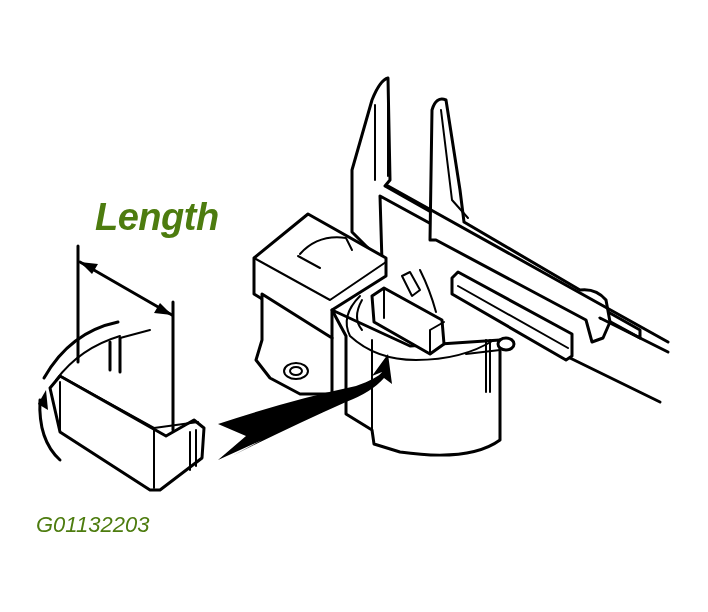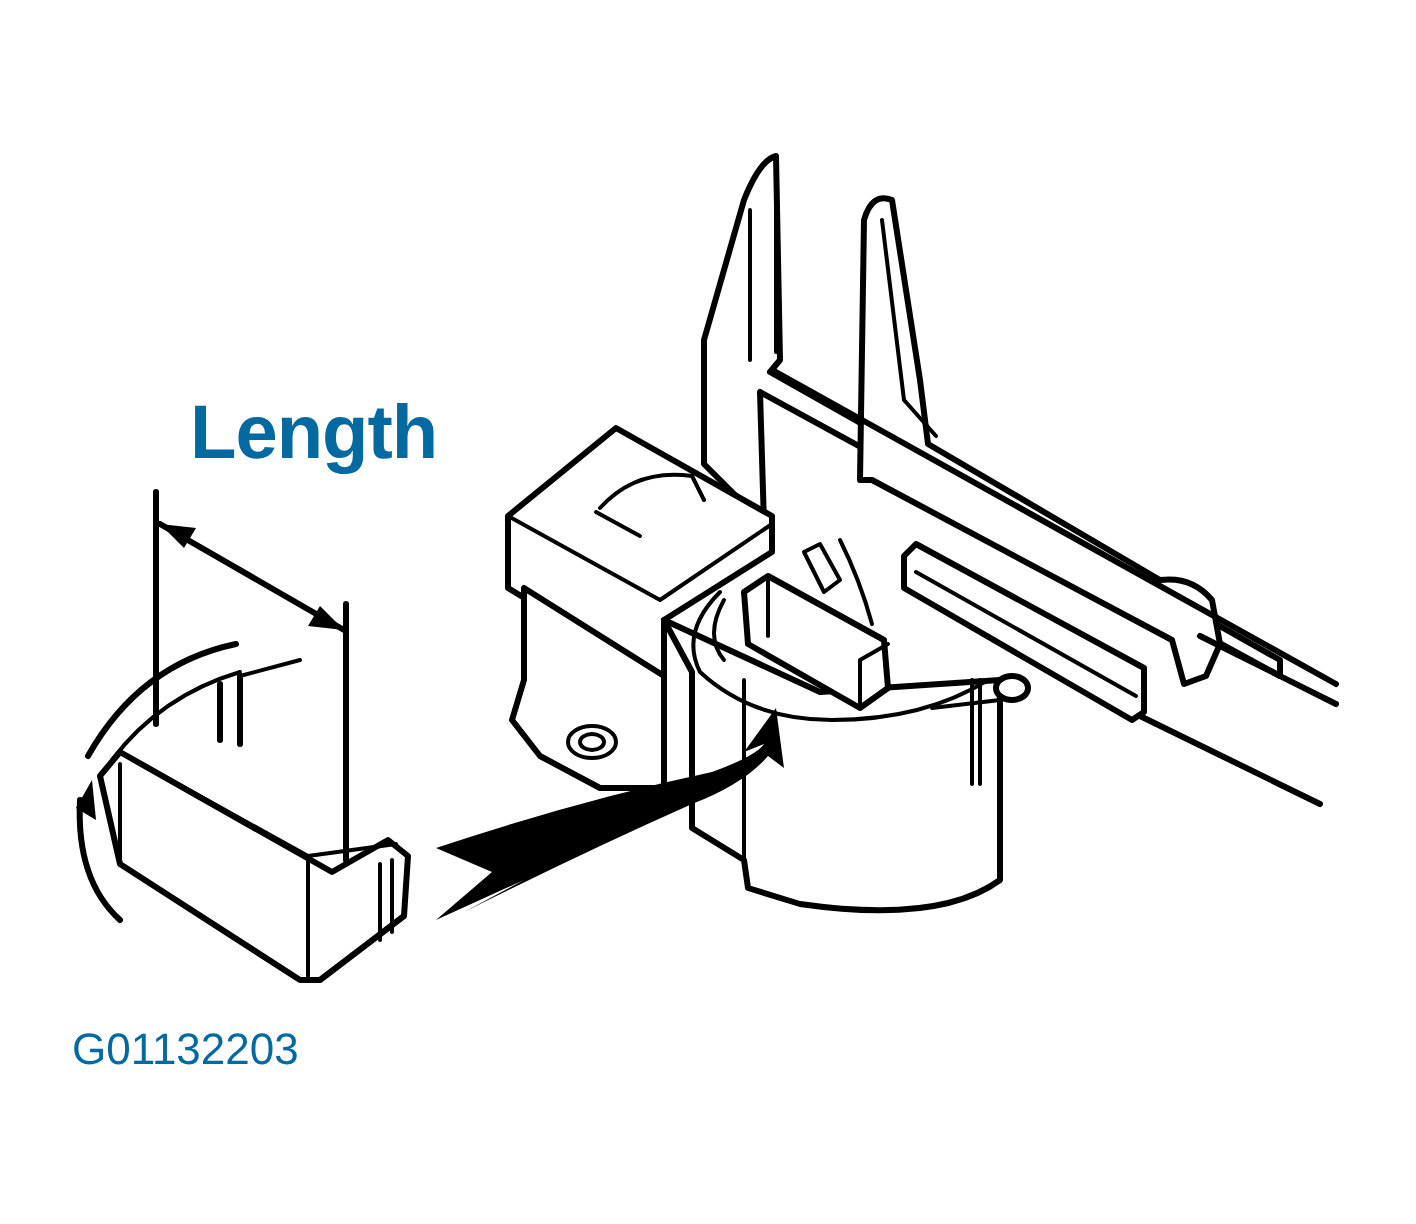--- a/index.html
+++ b/index.html
@@ -1,18 +1,18 @@
 <!DOCTYPE html>
 <html><head>
 <meta charset="utf-8">
 <style>
   html, body { margin: 0; padding: 0; background: #ffffff; }
   body { width: 708px; height: 612px; position: relative; overflow: hidden; font-family: "Liberation Sans", sans-serif; }
   #diagram { position: absolute; left: 0; top: 0; width: 708px; height: 612px; }
-  .lbl { position: absolute; color: #0369a1; font-family: "Liberation Sans", sans-serif; white-space: nowrap; }
+  .lbl { position: absolute; color: #4d7c0f; font-family: "Liberation Sans", sans-serif; white-space: nowrap; font-style: italic; }
   #length-label { left: 95px; top: 196px; font-size: 38px; font-weight: bold; letter-spacing: -0.5px; }
   #figure-id { left: 36px; top: 512px; font-size: 22px; font-weight: normal; }
   svg .ln { fill: none; stroke: #000; stroke-width: 3; stroke-linecap: round; stroke-linejoin: round; }
   svg .thin { fill: none; stroke: #000; stroke-width: 2; stroke-linecap: round; stroke-linejoin: round; }
   svg .fillw { fill: #fff; stroke: #000; stroke-width: 3; stroke-linejoin: round; }
   svg .blk { fill: #000; stroke: none; }
 </style>
 </head>
 <body>
 

